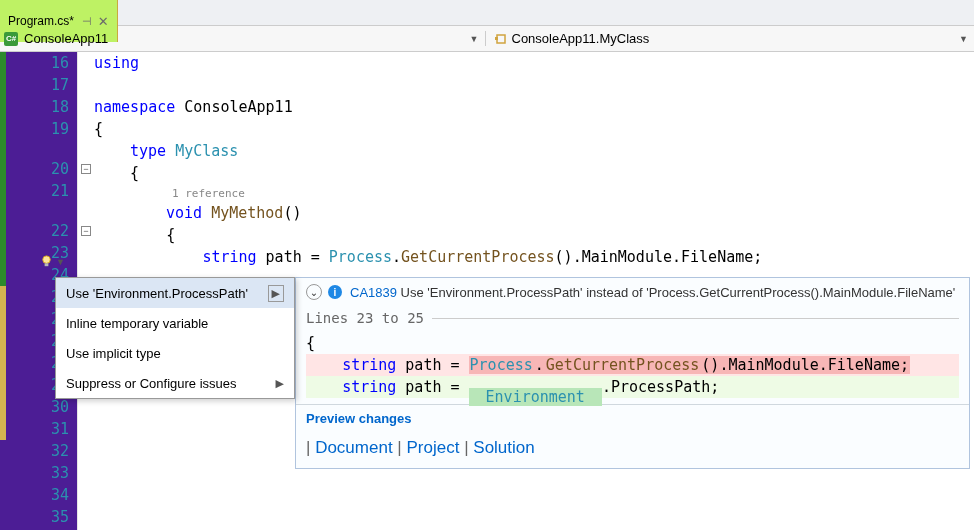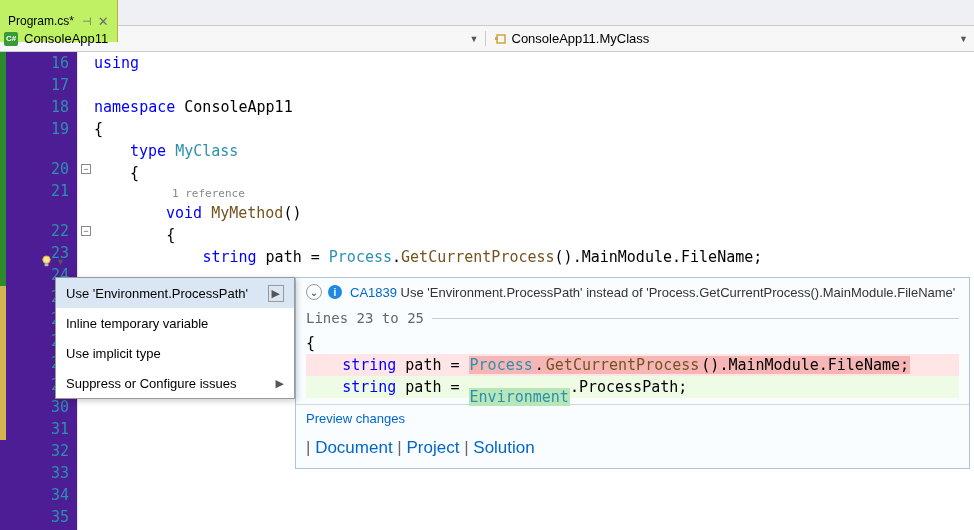--- a/index.html
+++ b/index.html
@@ -55,23 +55,23 @@
 .preview-head .info { width: 14px; height: 14px; background: #1e88e5; color: #fff; border-radius: 50%; display: inline-flex; align-items: center; justify-content: center; font-size: 10px; font-weight: bold; margin-right: 8px; flex-shrink: 0; margin-top: 1px; }
 .preview-head .msg { flex: 1; line-height: 1.4; }
 .preview-head .rule { color: #0066cc; }
 .preview-lines { padding: 4px 10px 6px 10px; font-family: Consolas, monospace; font-size: 14px; color: #666; display: flex; align-items: center; }
 .preview-lines .line-sep { flex: 1; height: 1px; background: #ccc; margin-left: 8px; }
 .preview-code { font-family: Consolas, monospace; font-size: 15px; padding: 0 10px 6px 10px; }
 .preview-code .pc-row { height: 22px; display: flex; align-items: center; white-space: pre; }
 .pc-row.del { background: #ffe5e5; }
 .pc-row.add { background: #eefbe5; }
 .hl-del { background: #f7b6b6; padding: 0 1px; }
-.hl-add { background: #b8e6b8; padding: 0 1px; margin-top: 20px; }
+.hl-add { background: #b8e6b8; padding: 0 17px; margin-top: 20px; }
 .preview-footer { padding: 6px 10px; border-top: 1px solid #d0d8de; font-size: 13px; }
-.preview-footer a { color: #0066cc; text-decoration: none; }
+.preview-footer a { color: #0066cc; text-decoration: none; font-weight: bold; }
 .preview-scope { padding: 6px 10px 10px 10px; font-size: 17px; color: #666; }
 .preview-scope a { color: #0066cc; text-decoration: none; }
 </style>
 </head>
 <body>
 
 <div class="tab-bar">
   <div class="tab">
     <span>Program.cs*</span>
     <span class="pin">⊣</span>

